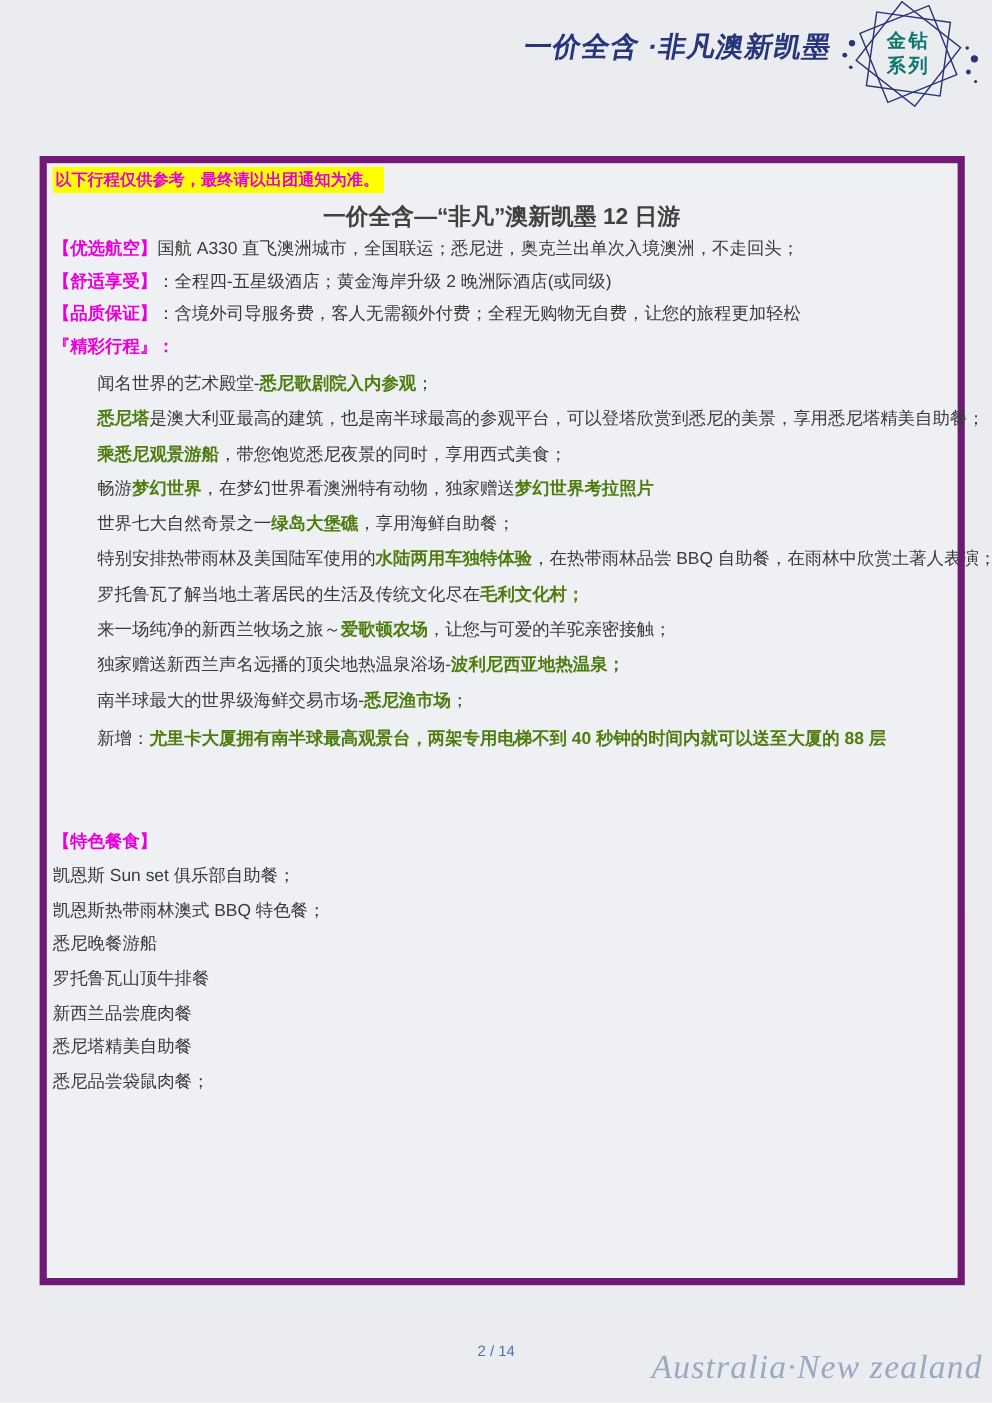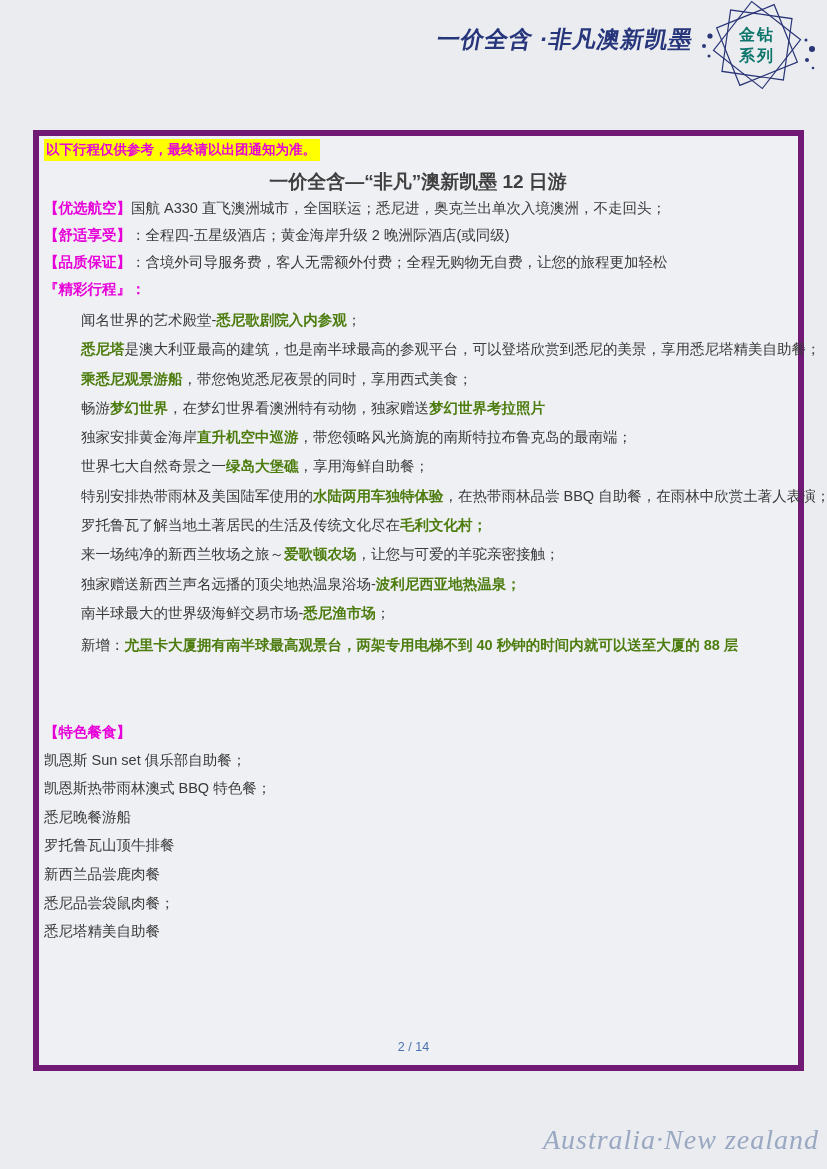--- a/index.html
+++ b/index.html
@@ -50,21 +50,21 @@
   .hl-line{font-size:14.5px;line-height:29.3px;color:#3a3a3a;white-space:nowrap;}
   .hl-line .red{color:#4d7c0f;font-weight:bold;}
   .hl-line.extra{margin-top:3px;}
   .meals{margin-top:57px;}
   .meals-label{color:#e800d8;font-size:14.5px;font-weight:bold;line-height:28px;}
   .meal-line{font-size:14.5px;line-height:28.6px;color:#3a3a3a;}
   
   .wm-pic{position:absolute;top:640px;left:240px;opacity:0.55;pointer-events:none;}
   
   .page-num{
-    position:absolute;top:1040px;left:0;width:827px;
+    position:absolute;top:1119px;left:0;width:827px;
     text-align:center;font-size:12.5px;color:#4a72b0;
   }
   .wm-text{
     position:absolute;top:1124px;right:8px;
     font-family:"Liberation Serif","DejaVu Serif",serif;
     font-style:italic;font-size:28px;color:#9aa8c2;
     letter-spacing:1px;
   }
 </style>
 </head>
@@ -165,40 +165,39 @@
         <div class="feature-line"><span class="flabel">【品质保证】</span><span>：含境外司导服务费，客人无需额外付费；全程无购物无自费，让您的旅程更加轻松</span></div>
       </div>
 
     <div class="hl-label">『精彩行程』：</div>
 
     <div class="hl-lines" id="highlights">
         <div class="hl-line"><span>闻名世界的艺术殿堂-</span><span class="red">悉尼歌剧院入内参观</span><span>；</span></div>
         <div class="hl-line"><span class="red">悉尼塔</span><span>是澳大利亚最高的建筑，也是南半球最高的参观平台，可以登塔欣赏到悉尼的美景，享用悉尼塔精美自助餐；</span></div>
         <div class="hl-line"><span class="red">乘悉尼观景游船</span><span>，带您饱览悉尼夜景的同时，享用西式美食；</span></div>
         <div class="hl-line"><span>畅游</span><span class="red">梦幻世界</span><span>，在梦幻世界看澳洲特有动物，独家赠送</span><span class="red">梦幻世界考拉照片</span></div>
-        <div class="hl-line"><span>独家安排黄金海岸</span><span class="red">直升机空中巡游</span><span>，带您领略风光旖旎的南斯特拉布鲁克岛的最南端；</span></div>
         <div class="hl-line"><span>世界七大自然奇景之一</span><span class="red">绿岛大堡礁</span><span>，享用海鲜自助餐；</span></div>
         <div class="hl-line"><span>特别安排热带雨林及美国陆军使用的</span><span class="red">水陆两用车独特体验</span><span>，在热带雨林品尝 BBQ 自助餐，在雨林中欣赏土著人表演；</span></div>
         <div class="hl-line"><span>罗托鲁瓦了解当地土著居民的生活及传统文化尽在</span><span class="red">毛利文化村；</span></div>
         <div class="hl-line"><span>来一场纯净的新西兰牧场之旅～</span><span class="red">爱歌顿农场</span><span>，让您与可爱的羊驼亲密接触；</span></div>
         <div class="hl-line"><span>独家赠送新西兰声名远播的顶尖地热温泉浴场-</span><span class="red">波利尼西亚地热温泉；</span></div>
         <div class="hl-line"><span>南半球最大的世界级海鲜交易市场-</span><span class="red">悉尼渔市场</span><span>；</span></div>
         <div class="hl-line extra"><span>新增：</span><span class="red">尤里卡大厦拥有南半球最高观景台，两架专用电梯不到 40 秒钟的时间内就可以送至大厦的 88 层</span></div>
       </div>
 
     <div class="meals">
       <div class="meals-label">【特色餐食】</div>
       <div id="meals">
           <div class="meal-line">凯恩斯 Sun set 俱乐部自助餐；</div>
           <div class="meal-line">凯恩斯热带雨林澳式 BBQ 特色餐；</div>
           <div class="meal-line">悉尼晚餐游船</div>
           <div class="meal-line">罗托鲁瓦山顶牛排餐</div>
           <div class="meal-line">新西兰品尝鹿肉餐</div>
+          <div class="meal-line">悉尼塔精美自助餐</div>
           <div class="meal-line">悉尼品尝袋鼠肉餐；</div>
-          <div class="meal-line">悉尼塔精美自助餐</div>
         </div>
     </div>
 
   </div>
 
   <div class="page-num">2 / 14</div>
 
   <div class="wm-text">Australia·New zealand</div>
 
 </div>

